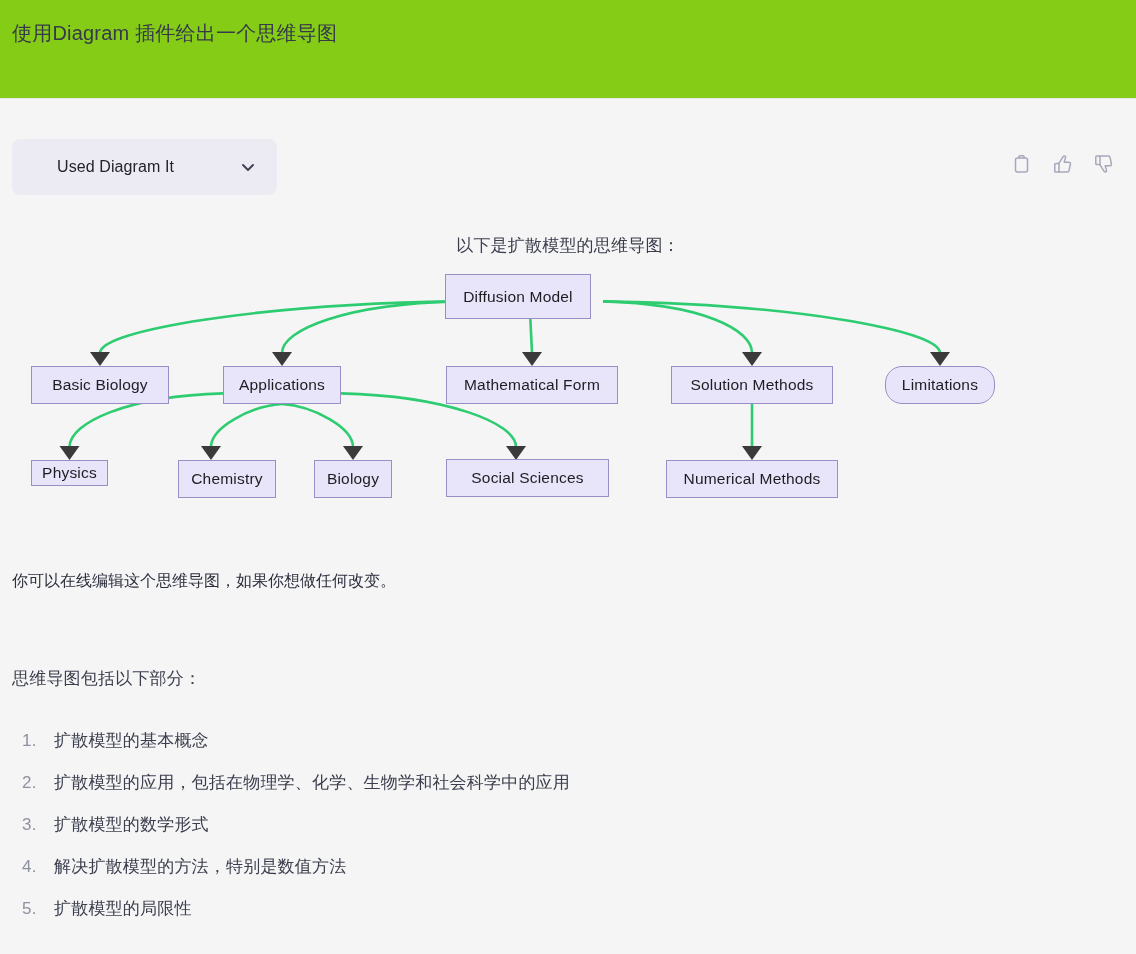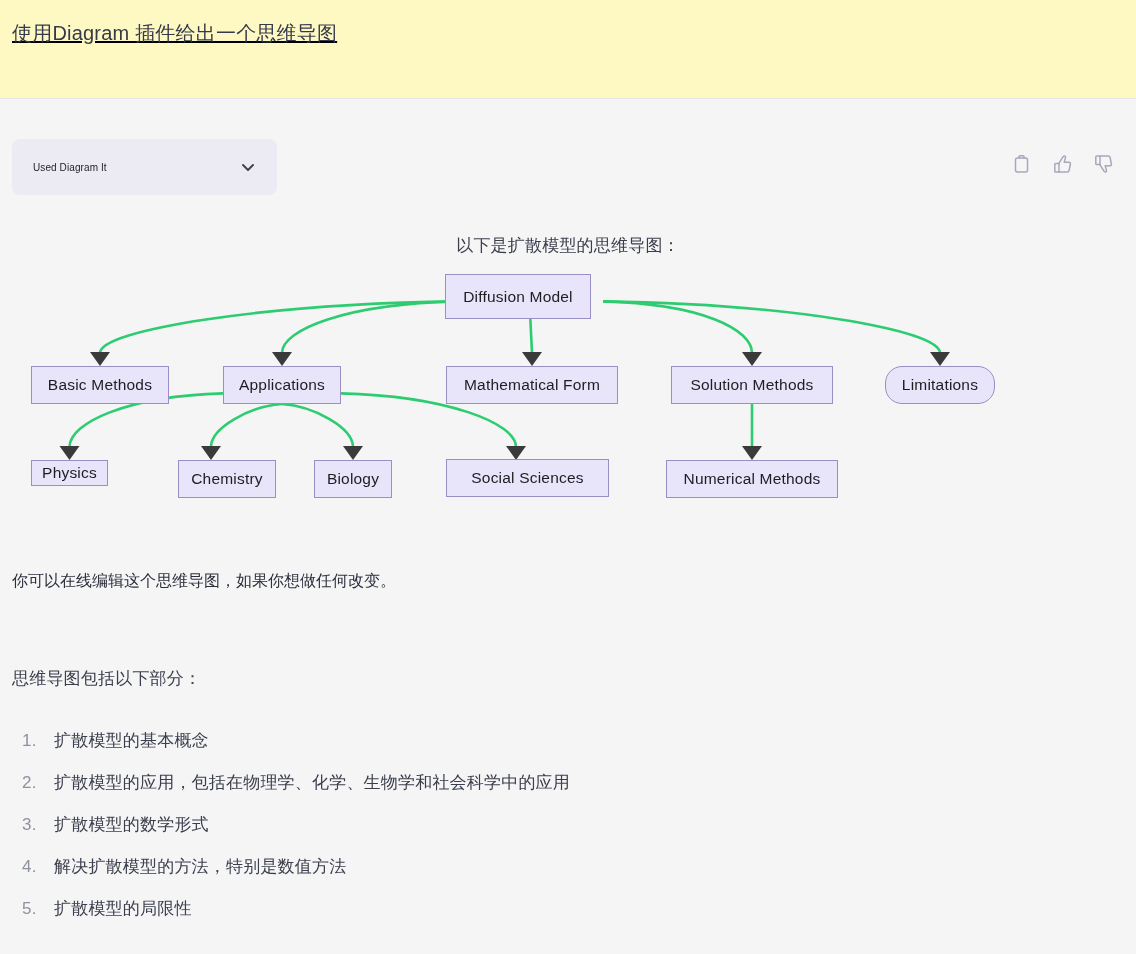--- a/index.html
+++ b/index.html
@@ -6,25 +6,24 @@
   html, body {
     margin: 0; padding: 0;
     width: 1136px; height: 954px;
     font-family: "Liberation Sans", "DejaVu Sans", sans-serif;
     background: #ffffff;
     overflow: hidden;
   }
 
   
   #prompt-band {
-    background: #fef9c3;
+    background: #84cc16;
     height: 99px;
     padding: 18px 0 0 12px;
     border-bottom: 1px solid #e7e7e9;
-    text-decoration: underline;
   }
   #prompt-text {
     font-size: 20px;
     line-height: 30px;
     color: #36394a;
     letter-spacing: .2px;
   }
 
   
   #assistant-band {
@@ -45,23 +44,24 @@
     width: 265px; height: 56px;
     background: #eceaf2;
     border-radius: 8px;
     display: flex;
     align-items: center;
     justify-content: space-between;
     padding: 0 20px 0 21px;
     cursor: pointer;
   }
   #plugin-chip .chip-label {
-    font-size: 10px;
+    font-size: 16px;
     color: #23242b;
     letter-spacing: .1px;
+    margin-left: 24px;
   }
   .chev { width: 18px; height: 18px; display: block; }
   .chev path { stroke: #3f4150; stroke-width: 1.9; fill: none;
                stroke-linecap: round; stroke-linejoin: round; }
 
   #action-icons {
     display: flex; gap: 20px;
     align-items: center;
     padding-top: 15px; padding-right: 10px;
   }
@@ -205,21 +205,21 @@
           <path d="M918 83 L938 83 L928 97 Z"></path>
           <path d="M47.5 177 L67.5 177 L57.5 191 Z"></path>
           <path d="M189 177 L209 177 L199 191 Z"></path>
           <path d="M331 177 L351 177 L341 191 Z"></path>
           <path d="M494 177 L514 177 L504 191 Z"></path>
           <path d="M730 177 L750 177 L740 191 Z"></path>
         </g>
     </svg>
     <div id="node-layer">
         <div class="mm-node" style="left: 433px; top: 5px; width: 146px; height: 45px;">Diffusion Model</div>
-        <div class="mm-node" style="left: 19px; top: 97px; width: 138px; height: 38px;">Basic Methods</div>
+        <div class="mm-node" style="left: 19px; top: 97px; width: 138px; height: 38px;">Basic Biology</div>
         <div class="mm-node" style="left: 211px; top: 97px; width: 118px; height: 38px;">Applications</div>
         <div class="mm-node" style="left: 434px; top: 97px; width: 172px; height: 38px;">Mathematical Form</div>
         <div class="mm-node" style="left: 659px; top: 97px; width: 162px; height: 38px;">Solution Methods</div>
         <div class="mm-node" style="left: 873px; top: 97px; width: 110px; height: 38px; border-radius: 17px;">Limitations</div>
         <div class="mm-node" style="left: 19px; top: 191px; width: 77px; height: 26px;">Physics</div>
         <div class="mm-node" style="left: 166px; top: 191px; width: 98px; height: 38px;">Chemistry</div>
         <div class="mm-node" style="left: 302px; top: 191px; width: 78px; height: 38px;">Biology</div>
         <div class="mm-node" style="left: 434px; top: 190px; width: 163px; height: 38px;">Social Sciences</div>
         <div class="mm-node" style="left: 654px; top: 191px; width: 172px; height: 38px;">Numerical Methods</div>
       </div>

